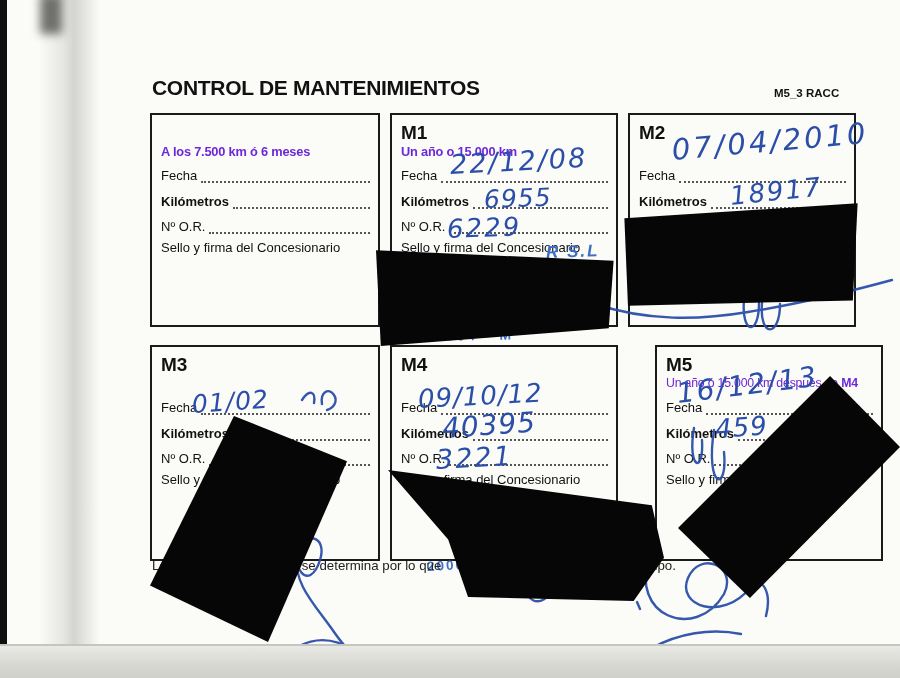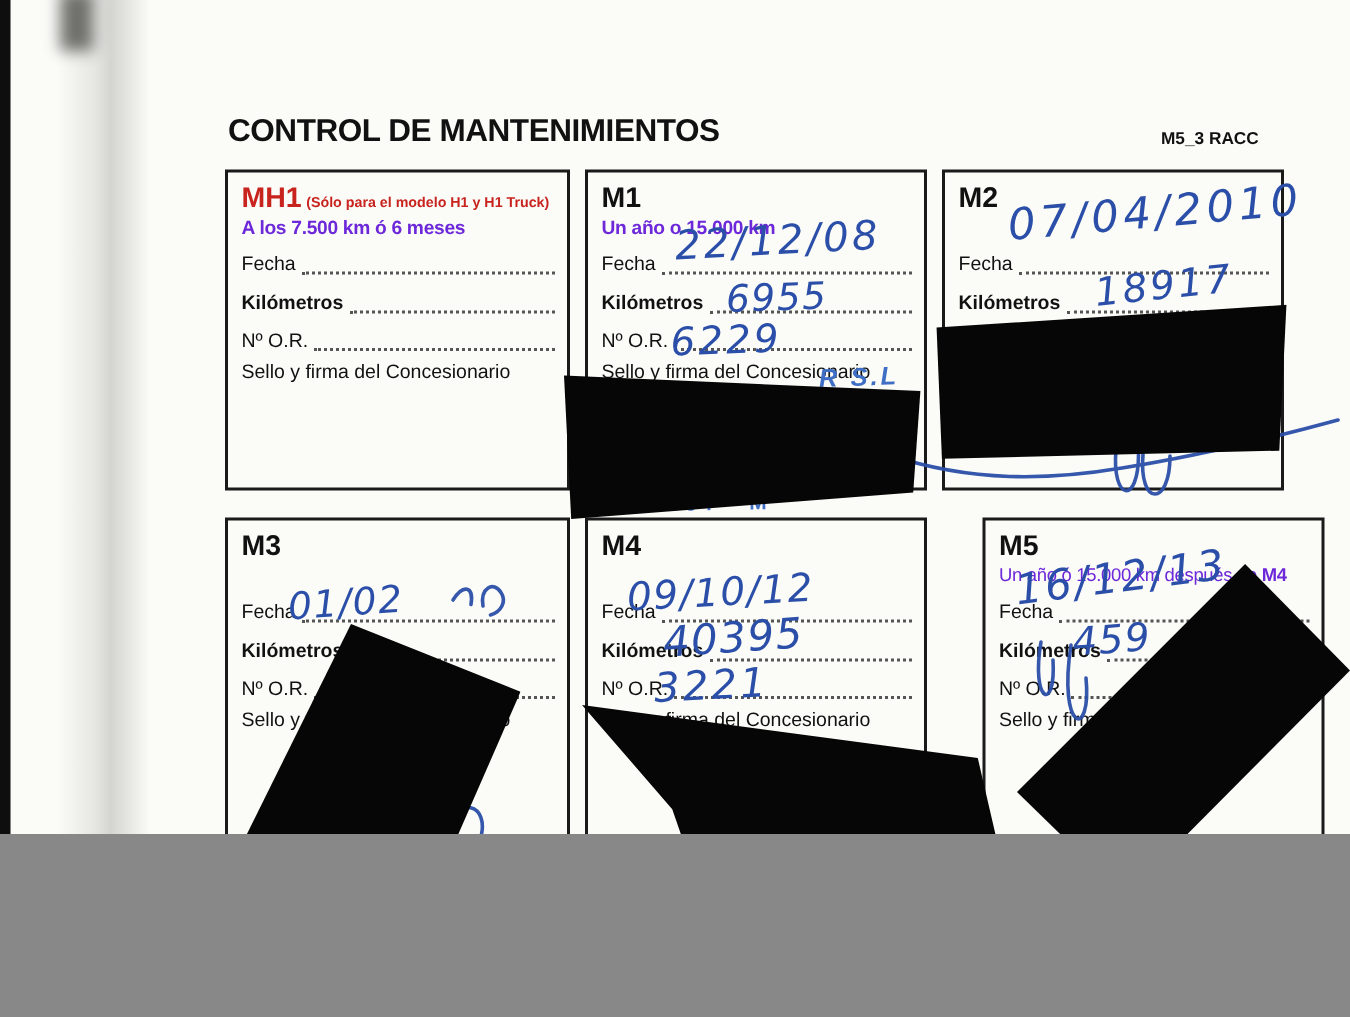--- a/index.html
+++ b/index.html
@@ -1,17 +1,17 @@
 <!DOCTYPE html>
 <html><head>
 <meta charset="utf-8">
 <style>
   html,body{margin:0;padding:0;background:#888;}
   #stage{
-    position:relative;width:900px;height:556px;overflow:hidden;
+    position:relative;width:900px;height:678px;overflow:hidden;
     background:#fbfbf8;
     font-family:"Liberation Sans", sans-serif;
     color:#161616;
   }
   
   .edge-left{position:absolute;left:0;top:0;width:7px;height:646px;background:#0e0e0e;}
   .crease{position:absolute;left:38px;top:0;width:62px;height:646px;
     background:linear-gradient(90deg, rgba(80,80,75,0) 0%, rgba(80,80,75,0.12) 40%, rgba(55,55,50,0.20) 58%, rgba(80,80,75,0) 100%);}
   .crease-top{position:absolute;left:40px;top:-6px;width:22px;height:40px;background:rgba(25,25,22,0.6);filter:blur(5px);}
   .page-edge{position:absolute;left:0;top:644px;width:900px;height:2px;background:#c6c6c1;}
@@ -79,21 +79,20 @@
 </style>
 </head>
 <body>
 
 <div id="stage">
 
   <div class="title">CONTROL DE MANTENIMIENTOS</div>
   <div class="doccode">M5_3 RACC</div>
 
   <div class="mbox" id="b0">
-    <div class="bhead"><span class="btitle red">MH1</span><span class="bnote">(Sólo para el modelo H1 y H1 Truck)</span></div>
     <div class="bsub bold"><span>A los 7.500 km ó 6 meses</span></div>
     <div class="frow f1">
         <span class="flabel">Fecha</span>
         <span class="leader"></span>
       </div>
     <div class="frow f2">
         <span class="flabel">Kilómetros</span>
         <span class="leader"></span>
       </div>
     <div class="frow f3">

